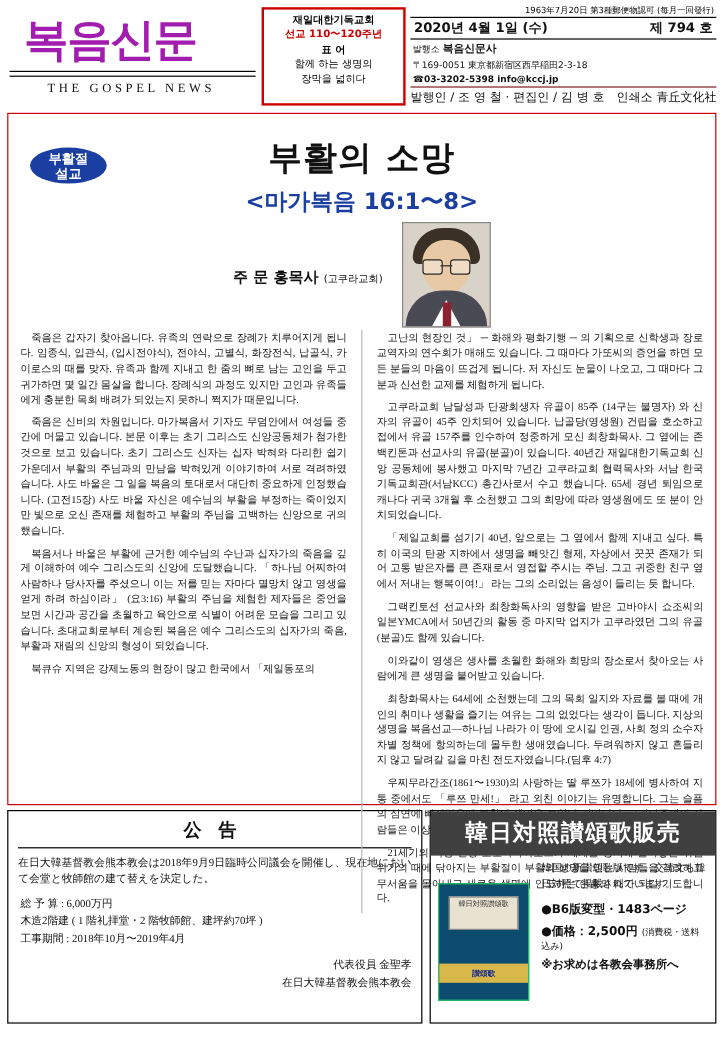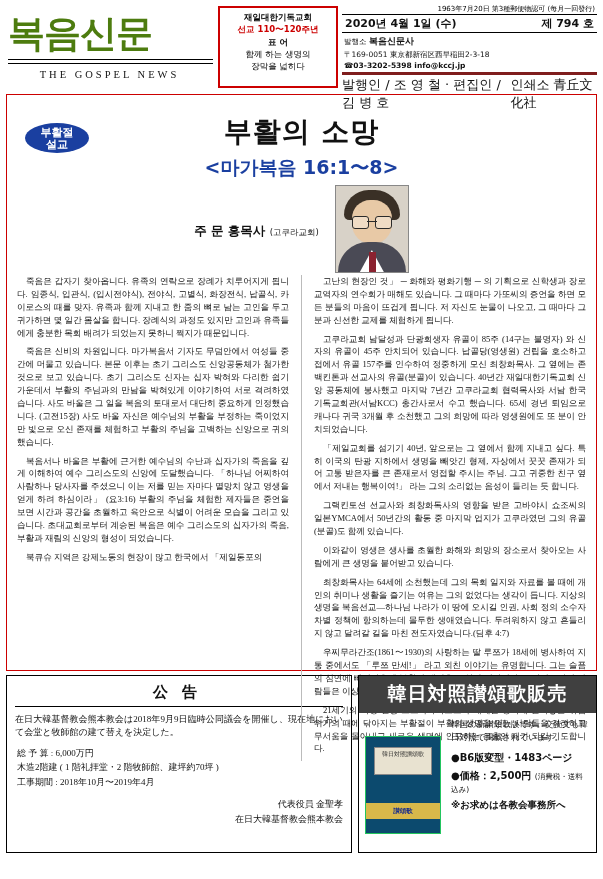--- a/index.html
+++ b/index.html
@@ -2,34 +2,34 @@
 <html lang="ko"><head>
 <meta charset="utf-8">
 <style>
   html,body{margin:0;padding:0;background:#fff;}
   body{width:603px;height:879px;font-family:"Liberation Serif",serif;color:#111;position:relative;overflow:hidden;}
   .page{width:603px;height:879px;position:relative;box-sizing:border-box;padding:4px 6px;}
 
   
   .masthead{display:flex;align-items:stretch;height:86px;}
   .mh-left{width:212px;display:flex;flex-direction:column;justify-content:center;}
-  .mh-title{font-family:"DejaVu Sans",sans-serif;font-weight:bold;font-size:37px;letter-spacing:-1px;line-height:1;margin-left:2px;color:#4d7c0f;}
+  .mh-title{font-family:"DejaVu Sans",sans-serif;font-weight:bold;font-size:37px;letter-spacing:-1px;line-height:1;margin-left:14px;color:#a21caf;}
   .mh-rule{border-top:1px solid #000;border-bottom:1px solid #000;height:3px;margin:7px 0 5px 2px;width:205px;}
   .mh-sub{font-family:"Liberation Serif",serif;font-size:10.5px;letter-spacing:3px;text-align:center;width:207px;}
   .mh-mid{width:120px;border:2px solid #c00;margin:2px 4px 2px 0;padding:3px 2px;box-sizing:border-box;text-align:center;}
   .mh-mid div{font-family:"DejaVu Sans",sans-serif;font-size:8.5px;line-height:1.45;color:#000;}
   .mh-mid .red{color:#c00;font-weight:bold;}
   .mh-mid .bold{font-weight:bold;}
   .mh-right{flex:1;display:flex;flex-direction:column;}
   .mh-topline{font-size:7px;text-align:right;padding-right:2px;color:#000;font-family:"DejaVu Sans",sans-serif;}
   .mh-datebar{border-top:1px solid #000;border-bottom:1px solid #000;display:flex;justify-content:space-between;align-items:center;padding:1px 3px;font-family:"DejaVu Sans",sans-serif;font-size:11px;font-weight:bold;}
   .mh-info{font-family:"DejaVu Sans",sans-serif;font-size:7.5px;line-height:1.5;padding:2px 2px 0 2px;}
   .mh-info .pub{font-weight:bold;font-size:9px;}
   .mh-info .phone{font-weight:bold;}
-  .mh-footline{font-family:"DejaVu Sans",sans-serif;font-size:13px;display:flex;justify-content:space-between;border-top:3px solid #7f1d1d;margin-top:1px;padding-top:1px;}
+  .mh-footline{font-family:"DejaVu Sans",sans-serif;font-size:10px;display:flex;justify-content:space-between;border-top:1px solid #7f1d1d;margin-top:1px;padding-top:1px;}
 
   
   .article-box{border:1.5px solid #c00;margin-top:4px;padding:8px 10px 6px 10px;position:relative;height:577px;box-sizing:border-box;}
   .badge{position:absolute;left:18px;top:28px;width:64px;height:30px;}
   .badge .oval{width:64px;height:30px;border-radius:50%;background:#1a3fa0;position:relative;}
   .badge .oval span{position:absolute;left:0;right:0;text-align:center;color:#fff;font-family:"DejaVu Sans",sans-serif;font-weight:bold;font-size:11px;}
   .badge .oval .l1{top:2px;}
   .badge .oval .l2{top:14px;}
   .headline{text-align:center;font-family:"DejaVu Sans",sans-serif;font-weight:bold;font-size:28px;margin:10px 0 4px 0;letter-spacing:1px;}
   .subhead{text-align:center;color:#1a3fa0;font-family:"DejaVu Sans",sans-serif;font-weight:bold;font-size:19px;margin-bottom:4px;}

